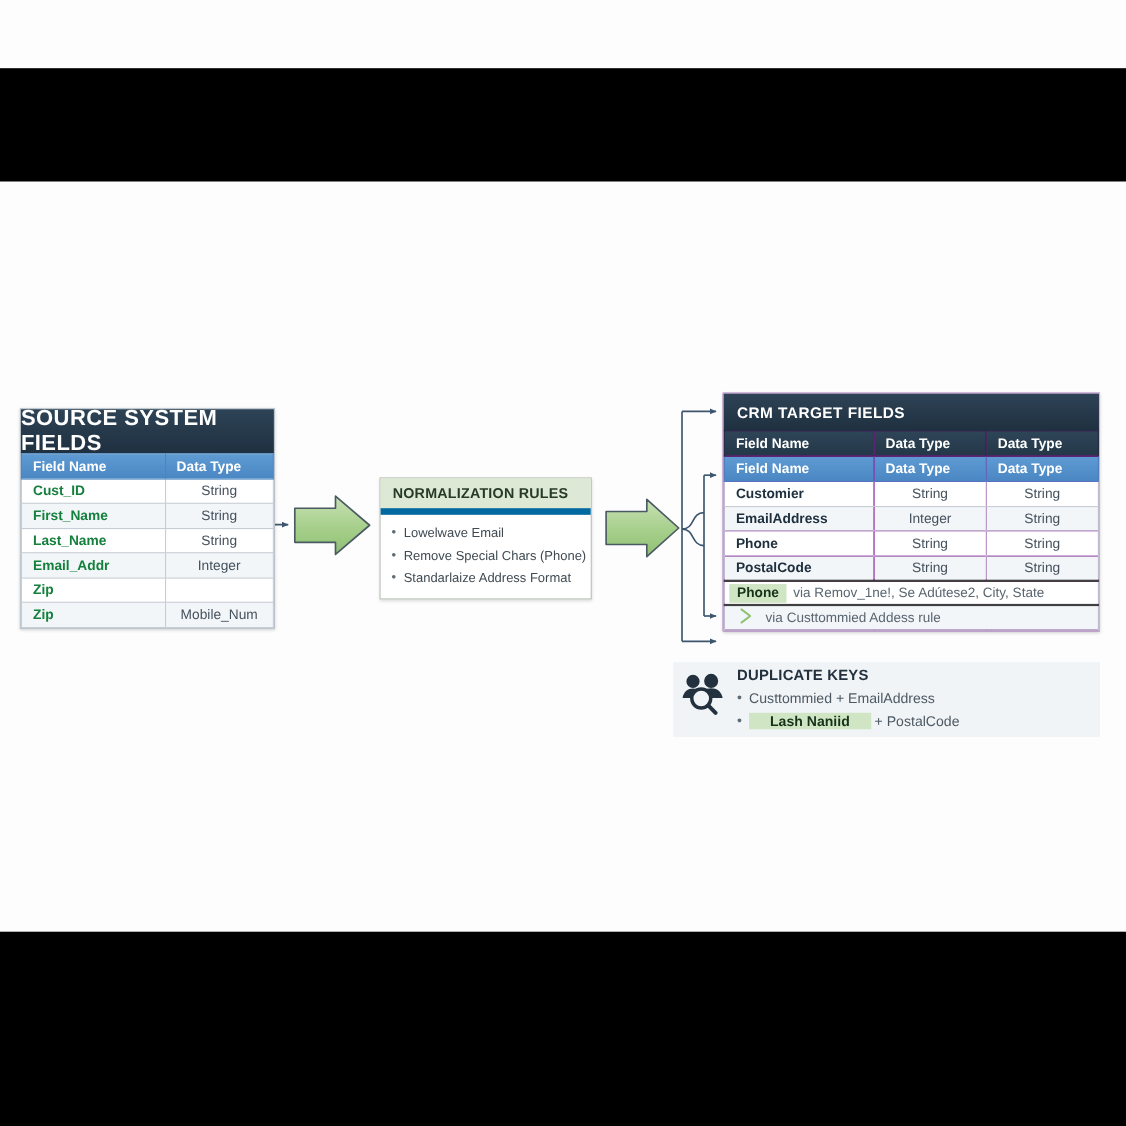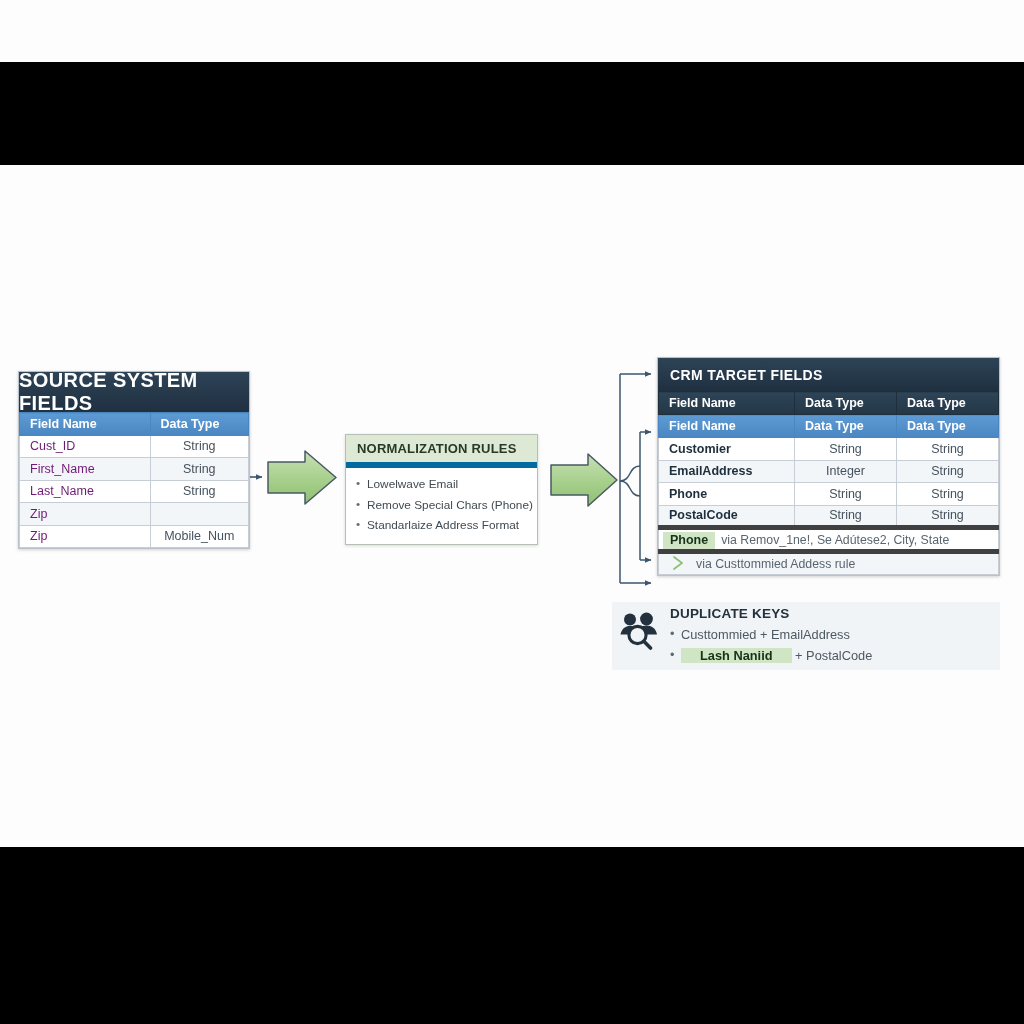--- a/index.html
+++ b/index.html
@@ -40,21 +40,21 @@
   
   #source-card{left:18px;top:371px;width:232px;
     background:#ffffff;border:1px solid #b9c2ca;
     box-shadow:0 1px 3px rgba(0,0,0,.18);}
   #source-card .tbl-title{height:40px;justify-content:center;font-size:20px;}
   #source-card .hdr th{
     background:linear-gradient(180deg,#5e9bd3 0%,#4a86c2 100%);
     color:#ffffff;font-size:12.5px;text-align:left;font-weight:bold;
     border-color:#4a86c2;
   }
-  #source-card .fname{font-size:12.5px;font-weight:normal;color:#701a75;text-align:left;}
+  #source-card .fname{font-size:12.5px;font-weight:bold;color:#15803d;text-align:left;}
   #source-card .dtype{font-size:12.5px;color:#46525d;text-align:center;}
   #source-card tbody tr:nth-child(even) td{background:#f3f6f9;}
   #source-card tbody tr:nth-child(odd) td{background:#ffffff;}
 
   
   #norm-card{left:345px;top:434px;width:193px;
     background:#ffffff;border:1px solid #b6bfb4;
     box-shadow:0 1px 3px rgba(0,0,0,.15);}
   #norm-card .norm-head{
     background:#dde9d4;color:#263a26;font-weight:bold;font-size:13px;
@@ -81,21 +81,21 @@
   }
   #crm-card .hdr-blue th{
     background:linear-gradient(180deg,#5e9bd3 0%,#4a86c2 100%);
     color:#ffffff;font-size:12.5px;font-weight:bold;text-align:left;
     border-color:#4a86c2;height:23px;
   }
   #crm-card .fname{font-size:12.5px;font-weight:bold;color:#1d2e3c;text-align:left;}
   #crm-card .dtype{font-size:12.5px;color:#46525d;text-align:center;}
   #crm-card tbody tr:nth-child(even) td{background:#f3f6f9;}
   #crm-card tbody tr:nth-child(odd) td{background:#ffffff;}
-  #crm-card tr.note-row td{background:#ffffff;border-top:5px solid #404040;}
+  #crm-card tr.note-row td{background:#ffffff;border-top:2px solid #404040;}
   .note-chip{
     display:inline-block;background:#cfe5c3;color:#17321a;
     font-weight:bold;font-size:12.5px;padding:1px 7px 2px 7px;margin-right:6px;
   }
   .note-text{font-size:12.3px;color:#59656f;}
   .note-text2{font-size:12.3px;color:#59656f;}
   .mini-chev{display:inline-block;vertical-align:-2px;margin:0 9px 0 4px;}
 
   
   #dup-card{left:612px;top:602px;width:388px;height:68px;
@@ -171,20 +171,24 @@
           <td class="fname">Cust_ID</td>
           <td class="dtype">String</td>
         </tr>
         <tr>
           <td class="fname">First_Name</td>
           <td class="dtype">String</td>
         </tr>
         <tr>
           <td class="fname">Last_Name</td>
           <td class="dtype">String</td>
+        </tr>
+        <tr>
+          <td class="fname">Email_Addr</td>
+          <td class="dtype">Integer</td>
         </tr>
         <tr>
           <td class="fname">Zip</td>
           <td class="dtype"></td>
         </tr>
         <tr>
           <td class="fname">Zip</td>
           <td class="dtype">Mobile_Num</td>
         </tr>
       </tbody>

